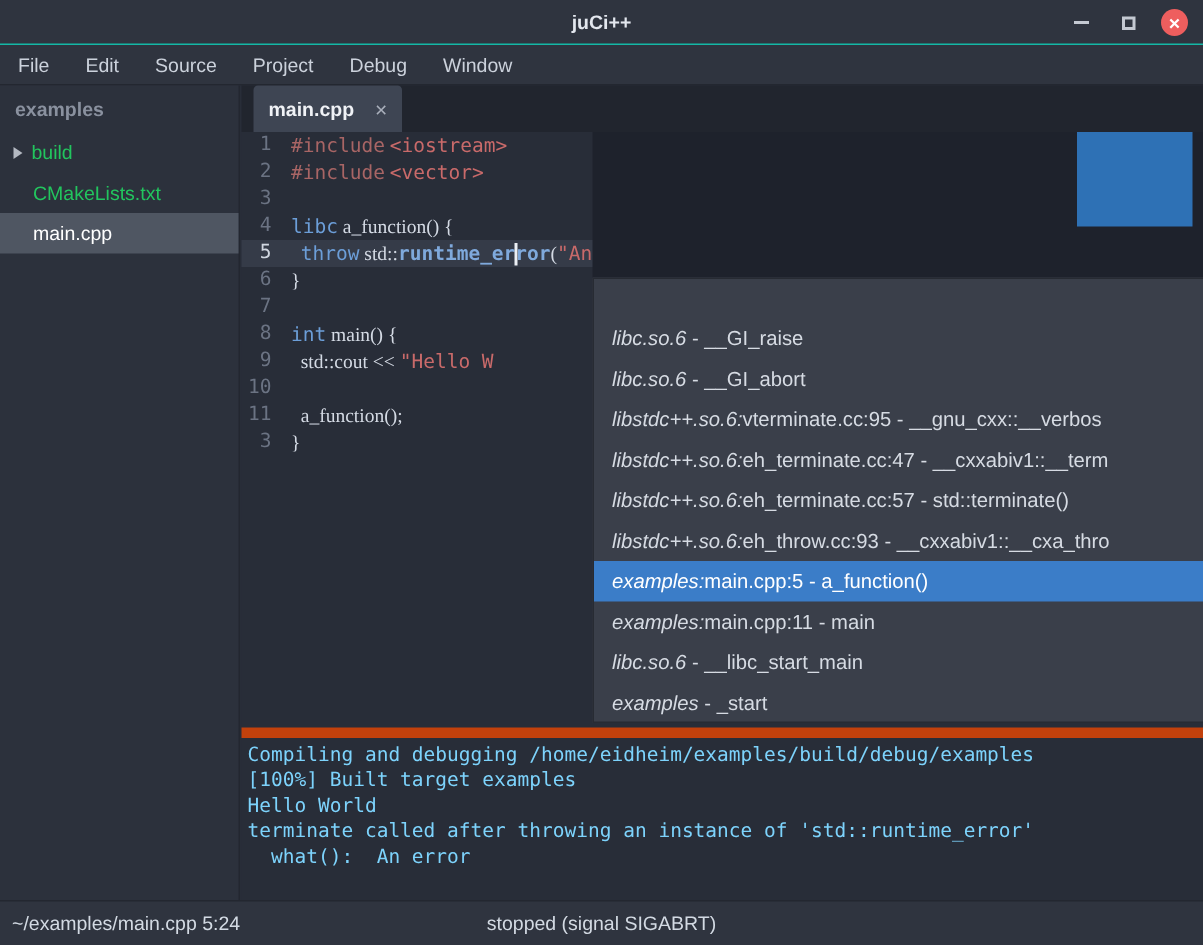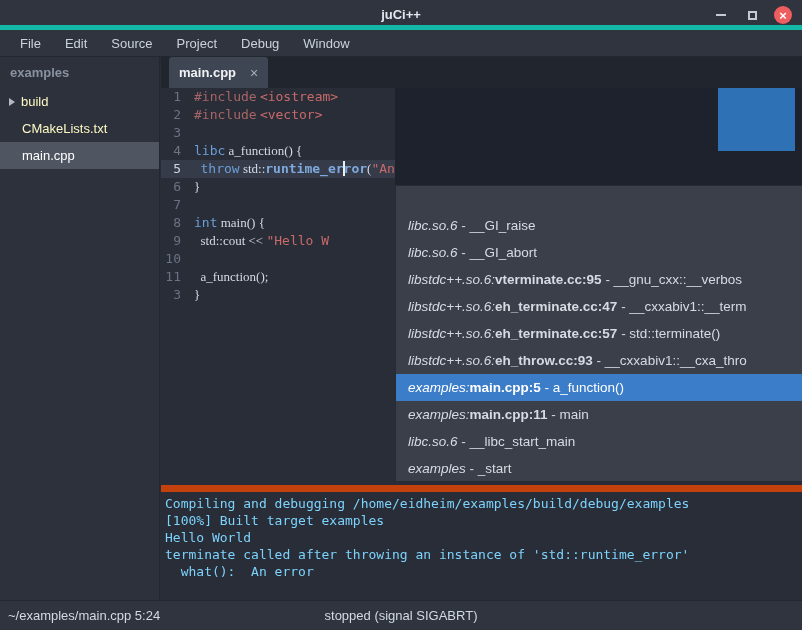--- a/index.html
+++ b/index.html
@@ -3,40 +3,40 @@
 <meta charset="utf-8">
 <style>
   * { margin:0; padding:0; box-sizing:border-box; }
   html,body { width:802px; height:630px; background:#1d2026; }
   .window {
     position:relative; width:802px; height:630px; overflow:hidden;
     background:#282d38; font-family:"Liberation Sans",sans-serif; color:#d3dae3;
   }
   
   .titlebar { position:absolute; left:0; top:0; width:802px; height:30px;
-    background:#2f343f; border-bottom:5px solid #14b8a6; }
+    background:#2f343f; border-bottom:1px solid #14b8a6; }
   .title { position:absolute; left:0; right:0; top:0; line-height:30px;
     text-align:center; font-size:13px; font-weight:bold; color:#e3e7ee; }
   .win-controls { position:absolute; right:10px; top:0; height:30px; display:flex; align-items:center; gap:13px; }
   .wc { width:18px; height:18px; display:flex; align-items:center; justify-content:center; cursor:default; }
   .min-glyph { width:10px; height:2px; background:#c4c9d2; }
   .max-glyph { width:9px; height:9px; border:2px solid #c4c9d2; }
   .wc.close { background:var(--close-button); border-radius:50%; }
   .close-glyph { font-size:13px; line-height:1; color:#ffffff; font-weight:bold; }
   
   .menubar { position:absolute; left:0; top:30px; width:802px; height:27px;
     background:#2f343f; border-bottom:1px solid #232730;
-    display:flex; align-items:center; padding-left:20px; gap:24px; }
+    display:flex; align-items:center; padding-left:12px; gap:24px; }
   .menu-item { font-size:13px; color:#ccd2dc; cursor:default; }
   
   .sidebar { position:absolute; left:0; top:57px; width:160px; height:543px;
     background:#2c313c; border-right:1px solid #232730; }
   .sb-header { height:31px; line-height:31px; padding-left:10px;
     font-size:13px; font-weight:bold; color:#8a919f; }
-  .tree-item { height:27px; display:flex; align-items:center; font-size:13px; color:#fef9c3; }
+  .tree-item { height:27px; display:flex; align-items:center; font-size:13px; color:#22c55e; }
   .tree-item.selected { background:#4f5662; color:#ffffff; }
   .chevron { width:0; height:0; margin-left:9px; margin-right:6px;
     border-left:6px solid #b3b8c1; border-top:4px solid transparent; border-bottom:4px solid transparent; }
   .tree-label.indent { margin-left:22px; }
   
   .tabbar { position:absolute; left:161px; top:57px; width:641px; height:31px;
     background:#21252e; display:flex; align-items:flex-end; }
   .tab { height:31px; margin-left:8px; padding:0 10px; display:flex; align-items:center;
     background:#3e4553; border-radius:3px 3px 0 0; }
   .tab-label { font-size:13px; font-weight:bold; color:#f0f2f6; }
@@ -62,21 +62,21 @@
   .tooltip-highlight { position:absolute; right:7px; top:0; width:77px; height:63px;
     background:var(--tooltip-block); }
   
   .popup { position:absolute; left:395px; top:185px; width:414px; height:297px;
     background:#3a3f4a; border:1px solid #272b33; padding-top:26px;
     overflow:hidden; z-index:5; }
   .popup-item { height:27px; line-height:27px; padding:0 12px; font-size:13.5px;
     color:#d6dbe3; white-space:nowrap; overflow:hidden; cursor:default; }
   .popup-item.selected { background:var(--accent); color:#ffffff; }
   .seg-i { font-style:italic; }
-  .seg-b { font-weight:bold; }
+  .seg-b { font-weight:normal; }
   
   .terminal { position:absolute; left:161px; top:485px; width:641px; height:115px;
     background:#282d38; border-top:7px solid #c2410c; padding:3px 4px;
     font-family:"DejaVu Sans Mono",monospace; font-size:13px; color:#7dd3fc; }
   .term-line { height:17px; line-height:17px; white-space:pre; }
   
   .statusbar { position:absolute; left:0; top:600px; width:802px; height:30px;
     background:#2f343f; border-top:1px solid #232730; font-size:13px; color:#d3dae3;text-decoration:underline; }
   .status-left { position:absolute; left:8px; top:0; line-height:30px; }
   .status-center { position:absolute; left:0; right:0; top:0; line-height:30px; text-align:center; }

